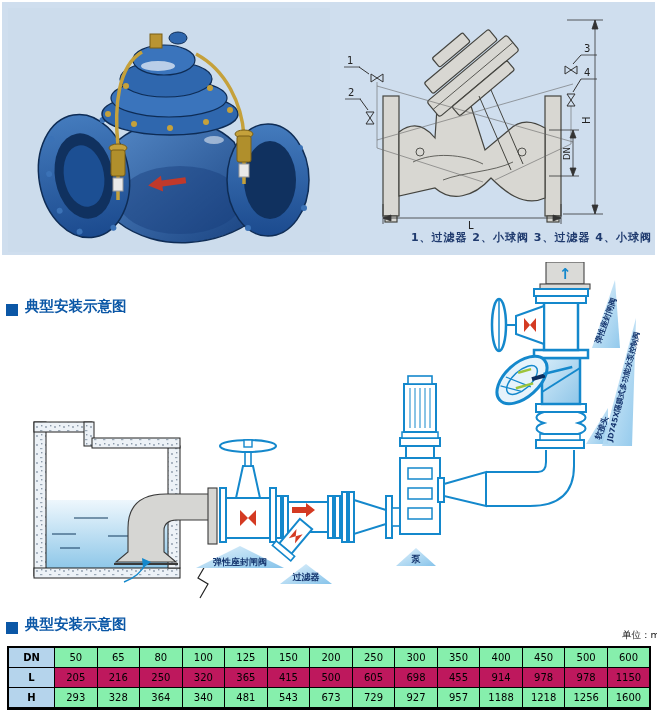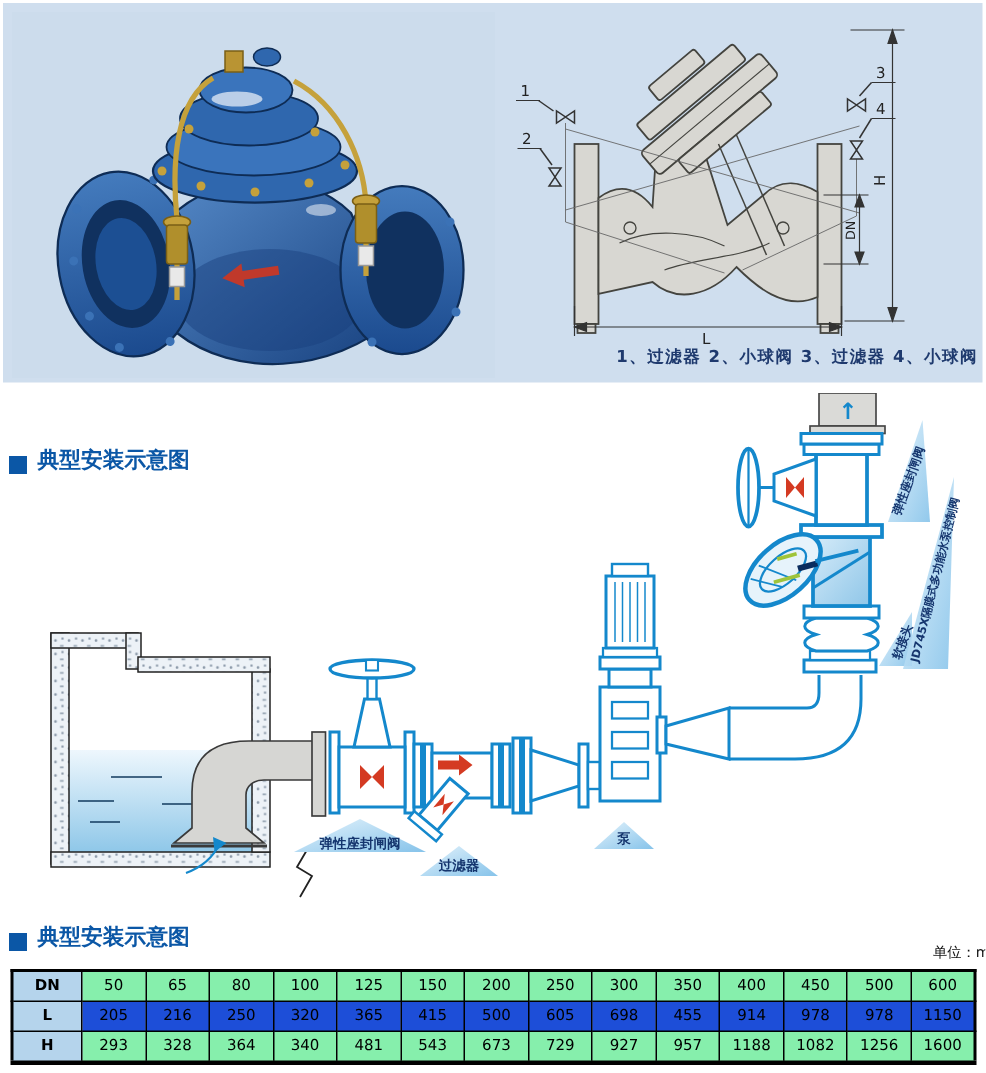--- a/index.html
+++ b/index.html
@@ -16,21 +16,21 @@
   #head-install{left:6px;top:297px;}
   #head-dims{left:6px;top:615px;}
   .schematic-svg{position:absolute;left:8px;top:262px;}
   .unit-note{position:absolute;left:0;top:629px;width:649px;text-align:right;
         font-size:9.5px;color:#111;margin-left:20px;}
   table.dim-table{position:absolute;left:7px;top:646px;width:644px;
         border-collapse:collapse;table-layout:fixed;font-size:10px;color:#000;
         border:2px solid #000;border-bottom:3px solid #000;}
   table.dim-table td{border:1px solid #000;text-align:center;height:19px;padding:0;background:#86efac;}
   table.dim-table td:first-child{width:45px;background:#b5d4ec;font-weight:bold;}
-  table.dim-table tr.alt td{background:#1d4ed8;}
+  table.dim-table tr.alt td{background:#be185d;}
   table.dim-table tr.alt td:first-child{background:#b5d4ec;}
   svg text.cjk{font-family:"DejaVu Sans","Liberation Sans",sans-serif;}
 </style>
 </head>
 <body>
 
 <div class="page">
 
   <div class="top-panel"></div>
 
@@ -414,20 +414,20 @@
           <td>328</td>
           <td>364</td>
           <td>340</td>
           <td>481</td>
           <td>543</td>
           <td>673</td>
           <td>729</td>
           <td>927</td>
           <td>957</td>
           <td>1188</td>
-          <td>1082</td>
+          <td>1218</td>
           <td>1256</td>
           <td>1600</td>
         </tr>
       </tbody>
   </table>
 
 </div>
 
 </body></html>

